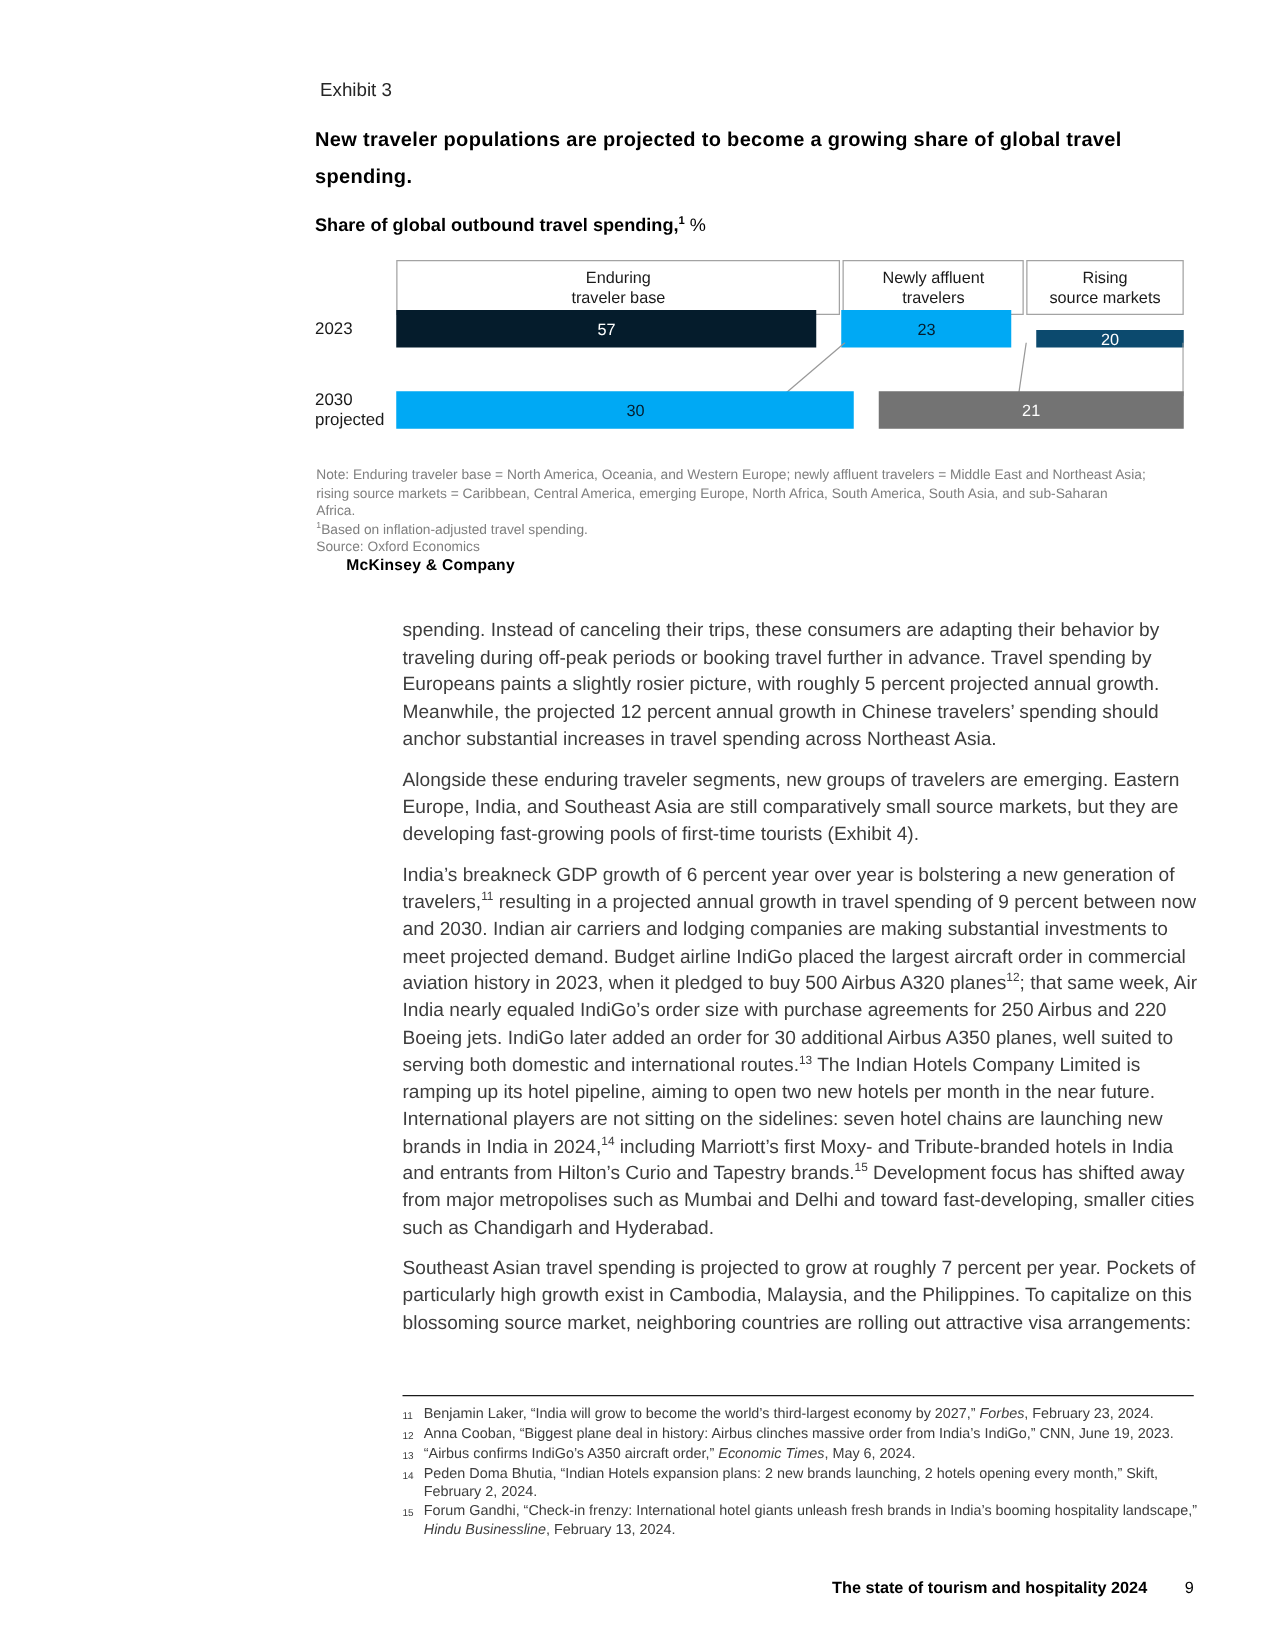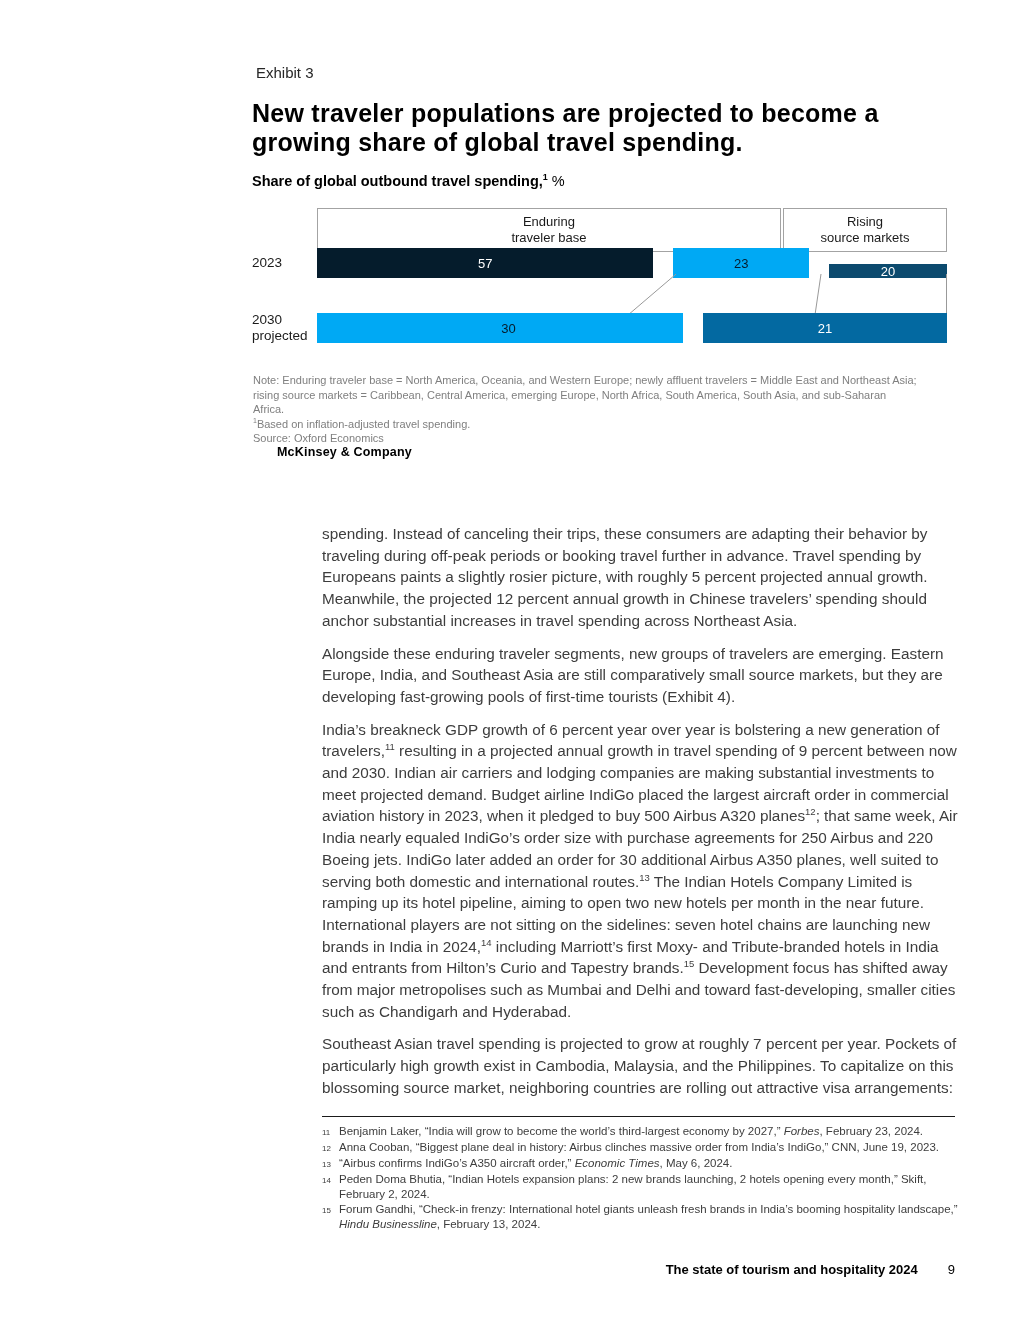--- a/index.html
+++ b/index.html
@@ -2,21 +2,21 @@
 <html><head>
 <meta charset="utf-8">
 <style>
   html,body{margin:0;padding:0;background:#ffffff;}
   .page{position:relative;width:1020px;height:1320px;background:#ffffff;
         font-family:"Liberation Sans",sans-serif;overflow:hidden;color:#1a1a1a;}
 
   .exhibit-label{position:absolute;left:256px;top:64px;font-size:15px;color:#262626;}
 
   .title{position:absolute;left:252px;top:99px;width:710px;margin:0;
-         font-size:25px;line-height:28.5px;font-weight:700;color:#000;letter-spacing:.25px;}
+         font-size:16px;line-height:28.5px;font-weight:700;color:#000;letter-spacing:.25px;}
 
   .chart-label{position:absolute;left:252px;top:173px;font-size:14.5px;font-weight:700;color:#000;}
   .chart-label sup{font-size:9px;line-height:0;}
   .chart-label .unit{font-weight:400;}
 
   .chart{position:absolute;left:252px;top:208px;width:695px;}
   .chart .row{display:flex;}
   .rlabel{width:65px;flex:none;font-size:13.5px;line-height:16px;color:#1a1a1a;white-space:pre-line;}
   .hdr-boxes{flex:1;display:flex;gap:2px;height:44px;}
   .hdr-box{box-sizing:border-box;border:1px solid #a3a3a3;display:flex;align-items:center;justify-content:center;
@@ -25,21 +25,21 @@
   .bar{flex:1;display:flex;gap:20px;height:30px;}
   .seg{display:flex;align-items:center;justify-content:center;font-size:13px;}
   .connector-row{height:43px;}
   .connectors{display:block;width:630px;height:43px;}
 
   .note{position:absolute;left:253px;top:373px;width:665px;font-size:11px;line-height:14.6px;color:#7f7f7f;}
   .note sup{font-size:7px;line-height:0;}
 
   .logo{position:absolute;left:253px;top:445px;font-size:12.5px;font-weight:700;color:#000;letter-spacing:.2px;padding-left:24px;}
 
-  .body{position:absolute;left:322px;top:523px;width:636px;font-size:15.3px;line-height:21.7px;color:#3d3d3d;}
+  .body{position:absolute;left:322px;top:494px;width:636px;font-size:15.3px;line-height:21.7px;color:#3d3d3d;}
   .body p{margin:0 0 11px 0;}
   .body sup{font-size:9.5px;line-height:0;}
 
   .fn-sep{position:absolute;left:322px;top:1116px;width:633px;border-top:1.5px solid #1a1a1a;}
   .footnotes{position:absolute;left:322px;top:1124px;width:636px;font-size:11.5px;line-height:15px;color:#3d3d3d;}
   .footnote{display:flex;}
   .fn-marker{flex:none;width:17px;font-size:8px;padding-top:1px;}
   .fn-text{flex:1;}
   .fn-text i{font-style:italic;}
 
@@ -59,20 +59,22 @@
   <div class="chart-label">
     <span>Share of global outbound travel spending,</span><sup>1</sup><span class="unit"> %</span>
   </div>
 
   <div class="chart">
     <div class="row header-row">
       <div class="rlabel"></div>
       <div class="hdr-boxes">
           <div class="hdr-box" style="flex: 57 1 0px;">Enduring
 traveler base</div>
+          <div class="hdr-box" style="flex: 23 1 0px;">Newly affluent
+travelers</div>
           <div class="hdr-box" style="flex: 20 1 0px;">Rising
 source markets</div>
         </div>
     </div>
     <div class="row bar-row">
       <div class="rlabel">2023</div>
       <div class="bar">
           <div class="seg" style="flex: 57 1 0px; background: rgb(5, 28, 44); color: rgb(255, 255, 255);">57</div>
           <div class="seg" style="flex: 23 1 0px; background: rgb(0, 169, 244); color: rgb(5, 28, 44);">23</div>
           <div class="seg" style="flex: 20 1 0px; background: #0c4a6e; color: rgb(255, 255, 255); margin-top: 16px;">20</div>
@@ -84,21 +86,21 @@
           <line x1="359.09999999999997" y1="0" x2="308.7" y2="43" stroke="#999999" stroke-width="1"></line>
           <line x1="504" y1="0" x2="497.70000000000005" y2="43" stroke="#999999" stroke-width="1"></line>
           <line x1="629.5" y1="0" x2="629.5" y2="43" stroke="#999999" stroke-width="1"></line>
         </svg>
     </div>
     <div class="row bar-row">
       <div class="rlabel">2030
 projected</div>
       <div class="bar">
           <div class="seg" style="flex: 30 1 0px; background: rgb(0, 169, 244); color: rgb(5, 28, 44); padding-left: 17px;">30</div>
-          <div class="seg" style="flex: 21 1 0px; background: #0369a1; color: rgb(255, 255, 255);">21</div>
+          <div class="seg" style="flex: 21 1 0px; background: #737373; color: rgb(255, 255, 255);">21</div>
         </div>
     </div>
   </div>
 
   <div class="note">
     <div><span>Note: Enduring traveler base = North America, Oceania, and Western Europe; newly affluent travelers = Middle East and Northeast Asia; rising source markets = Caribbean, Central America, emerging Europe, North Africa, South America, South Asia, and sub-Saharan Africa.</span></div>
     <div><sup>1</sup><span>Based on inflation-adjusted travel spending.</span></div>
     <div><span>Source: Oxford Economics</span></div>
   </div>
 

